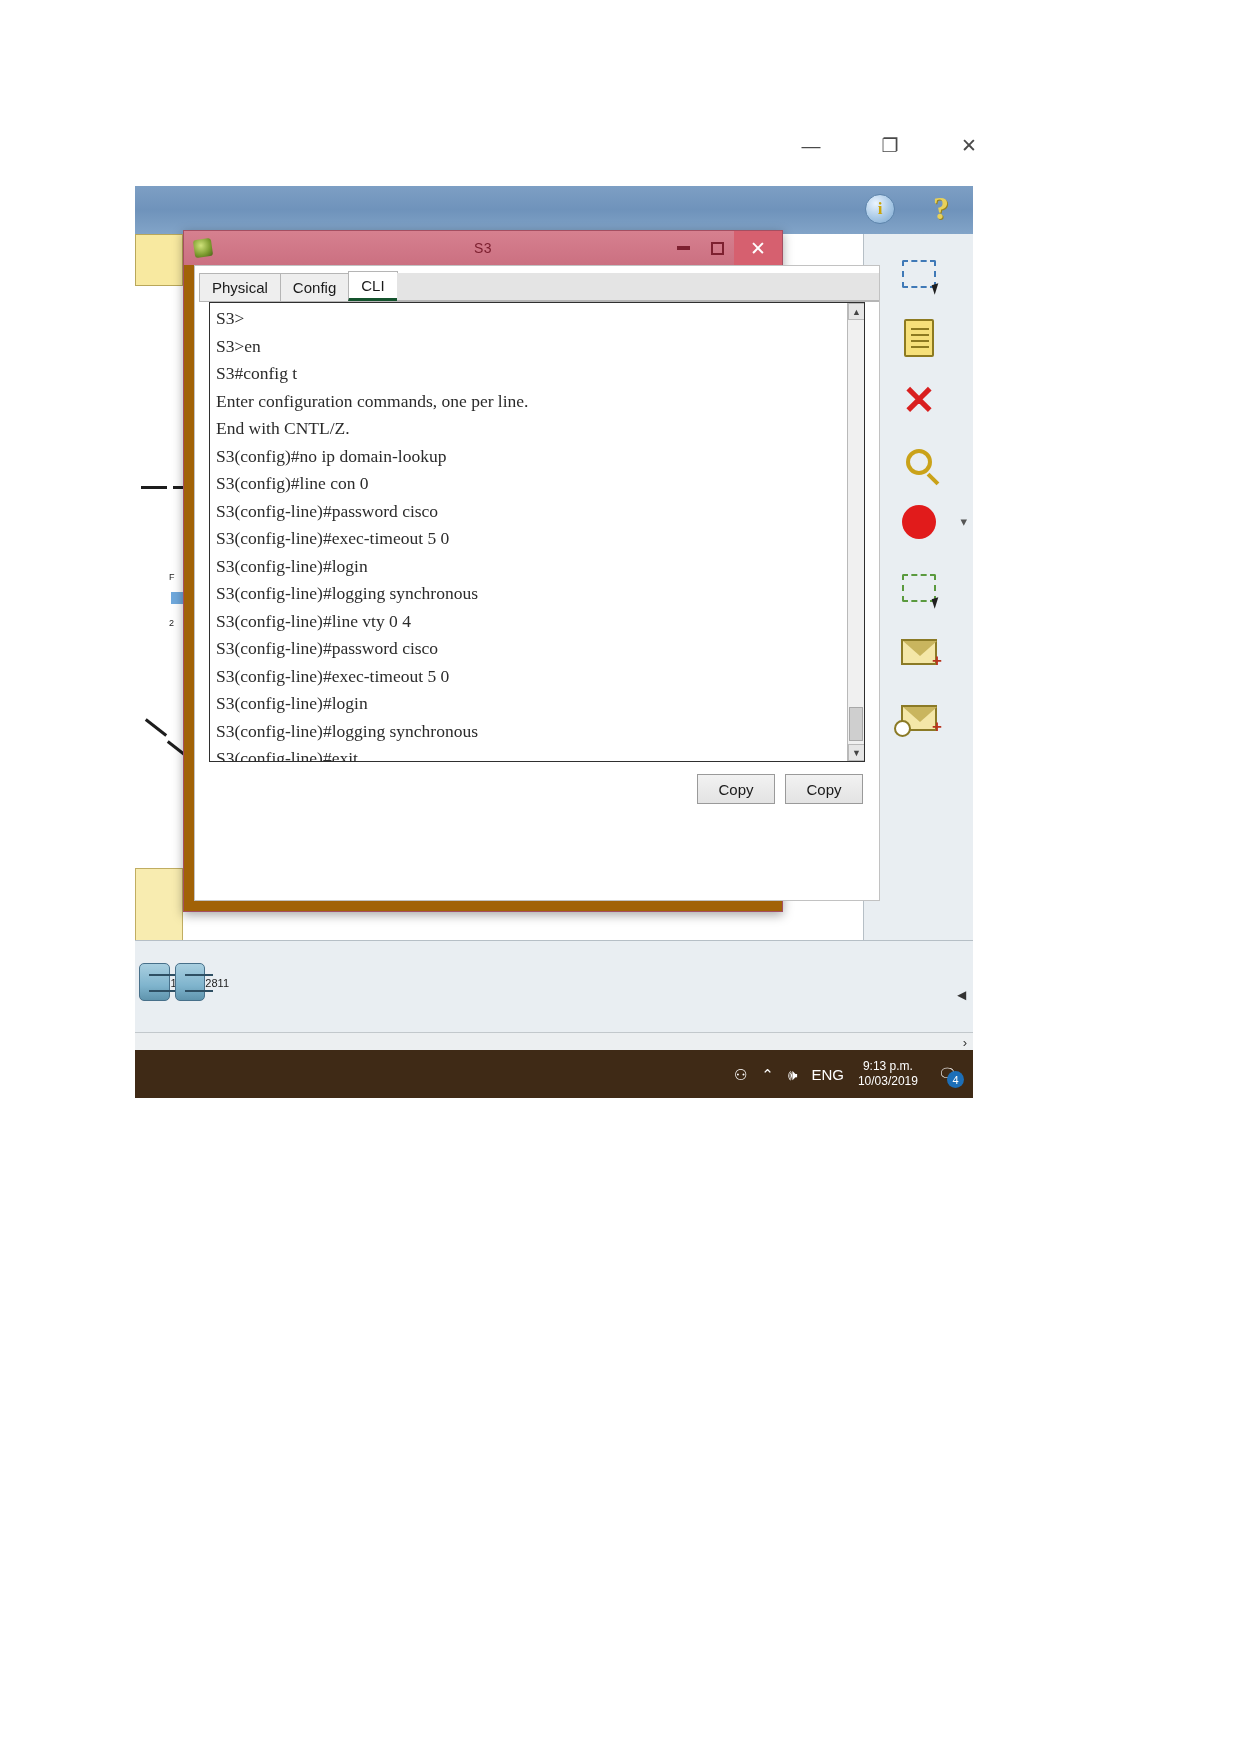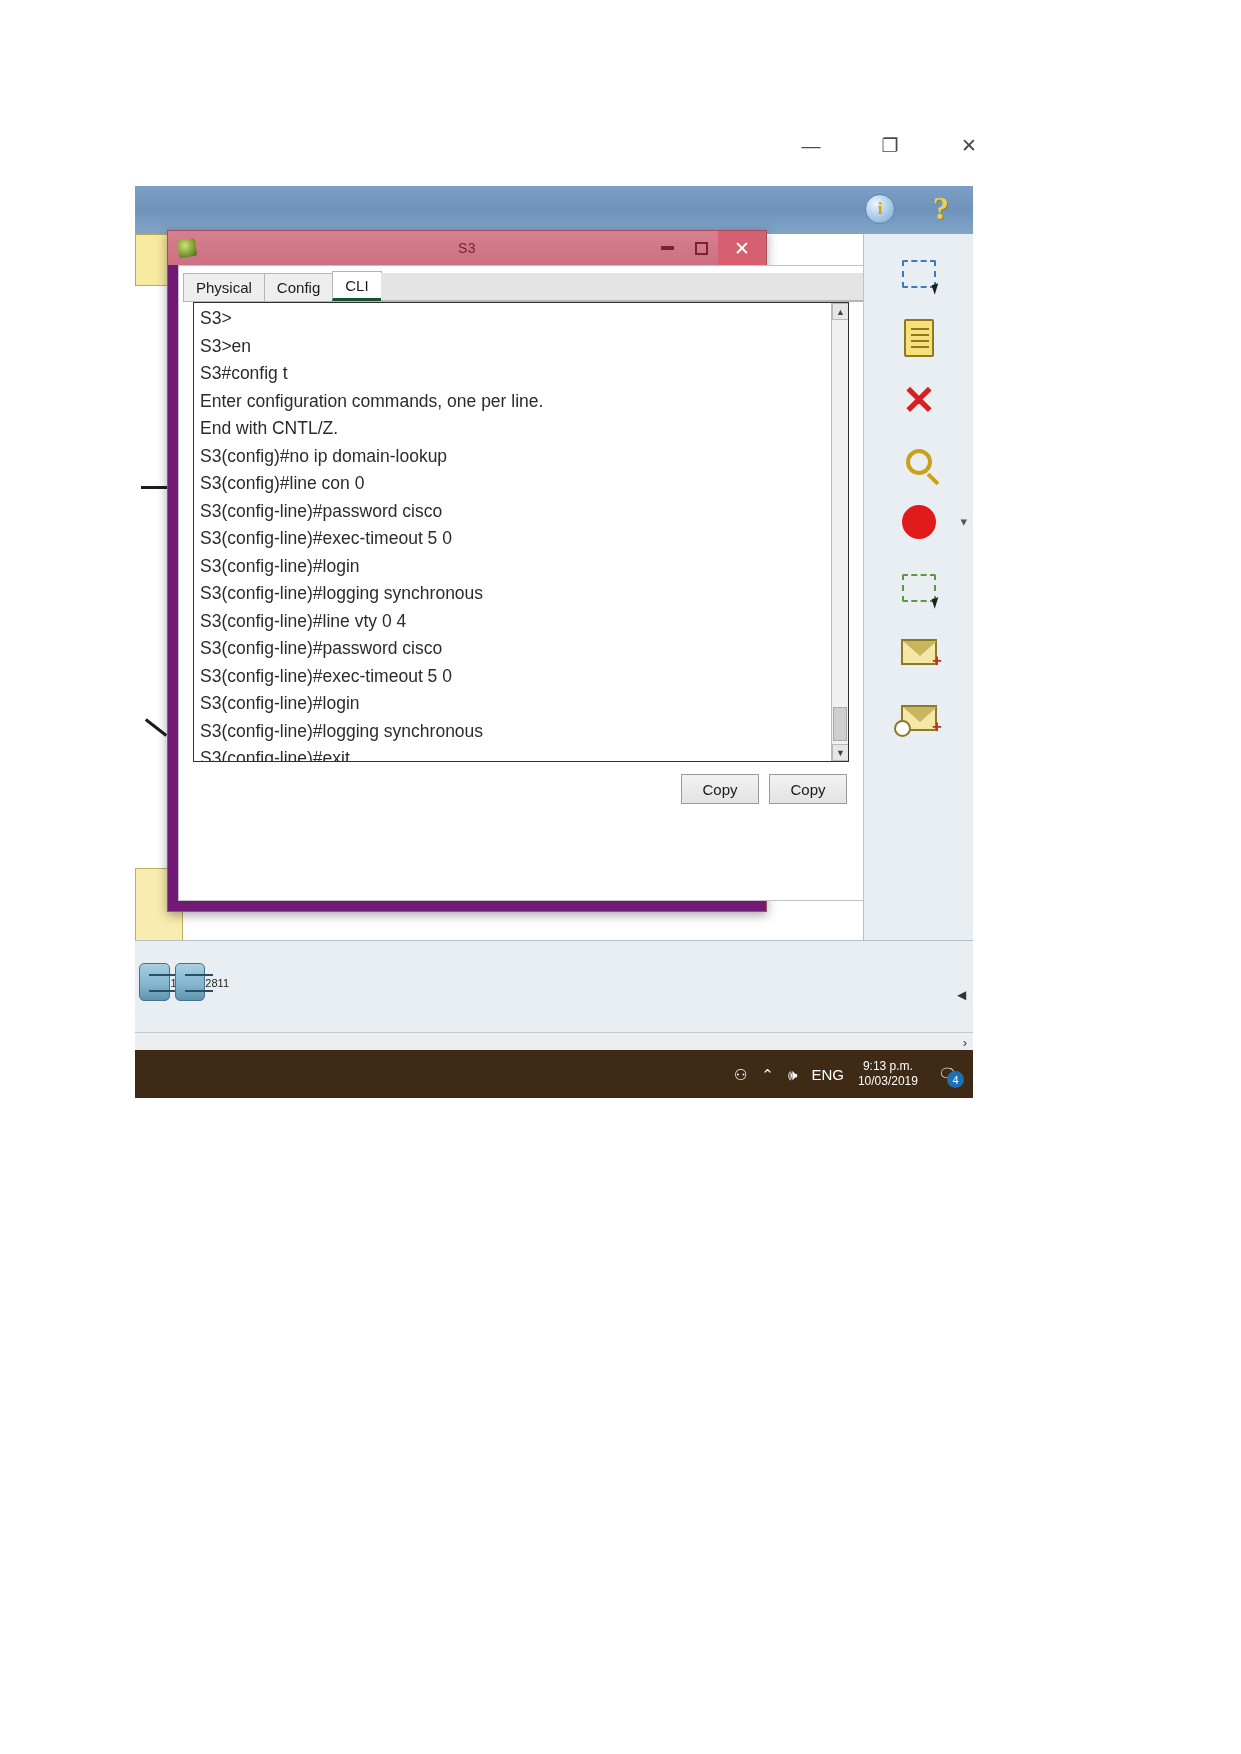--- a/index.html
+++ b/index.html
@@ -189,23 +189,23 @@
   #taskbar .tb-badge-wrap { position: relative; padding: 0 6px; }
   #taskbar .tb-badge {
     position: absolute; right: -1px; bottom: -6px;
     background: #1d6fb8; color: #fff; border-radius: 50%;
     width: 17px; height: 17px; font-size: 11px;
     display: flex; align-items: center; justify-content: center;
   }
 
   
   #s3-window {
-    position: absolute; left: 32px; top: 44px;
+    position: absolute; left: 48px; top: 44px;
     width: 600px; height: 682px;
-    background: #701a75;
+    background: #a16207;
     border: 1px solid #a44f61;
     box-shadow: 0 3px 10px rgba(0,0,0,.35);
   }
   #s3-titlebar {
     position: relative; height: 34px;
     background: linear-gradient(180deg,#d6808f 0%, #cb7081 100%);
     display: flex; align-items: center;
   }
   #s3-titlebar .app-ico {
     width: 18px; height: 18px; margin-left: 10px;
@@ -257,21 +257,21 @@
   
   #s3-term {
     position: relative; margin: 0 14px;
     height: 460px;
     background: #ffffff;
     border: 1px solid #2f2f2f;
     overflow: hidden;
   }
   #s3-term-text {
     position: absolute; left: 6px; top: 2px; right: 20px;
-    font-family: Liberation Sans, sans-serif;
+    font-family: Liberation Serif, serif;
     font-size: 17.5px; line-height: 27.5px;
     color: #2b2b2b;
     white-space: pre;
   }
   #s3-term-scroll {
     position: absolute; right: 0; top: 0; width: 17px; height: 100%;
     background: #f0f0f0; border-left: 1px solid #b9b9b9;
   }
   #s3-term-scroll .sb-arrow {
     position: absolute; left: 0; width: 17px; height: 17px;

